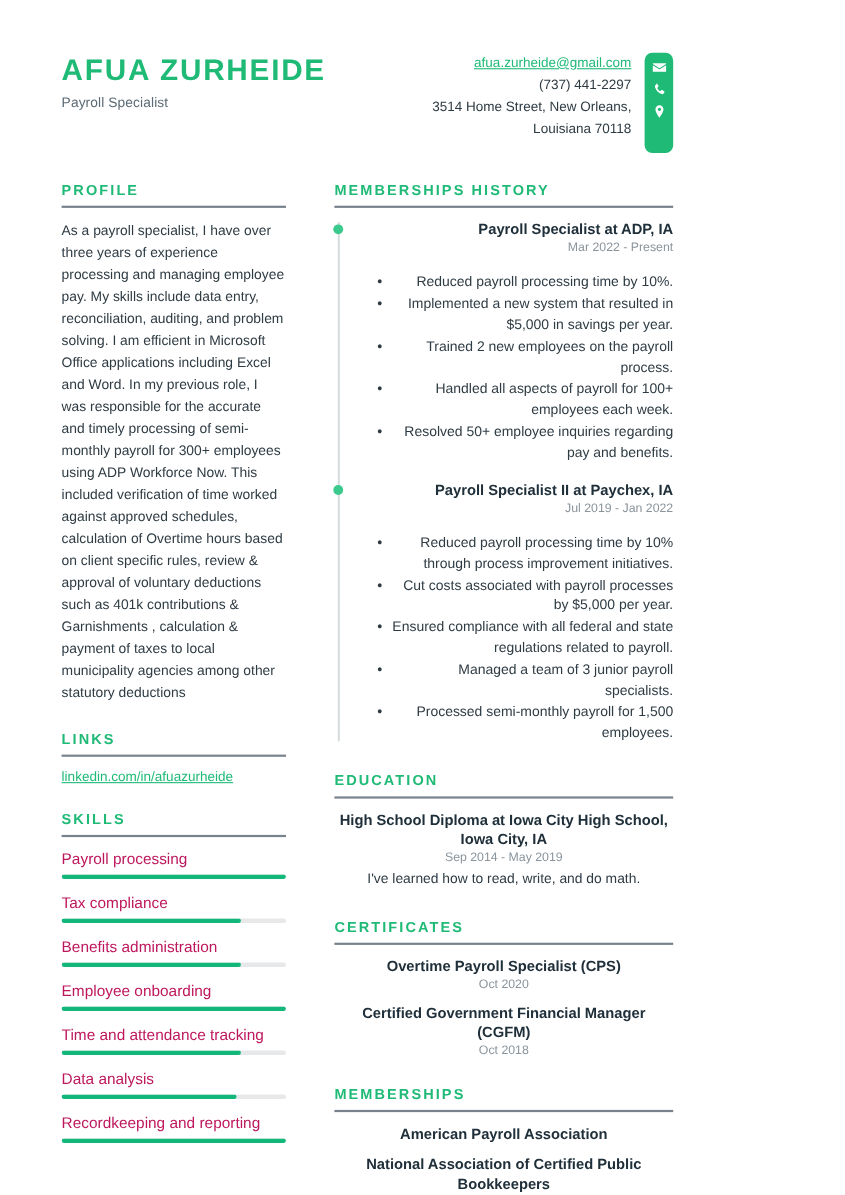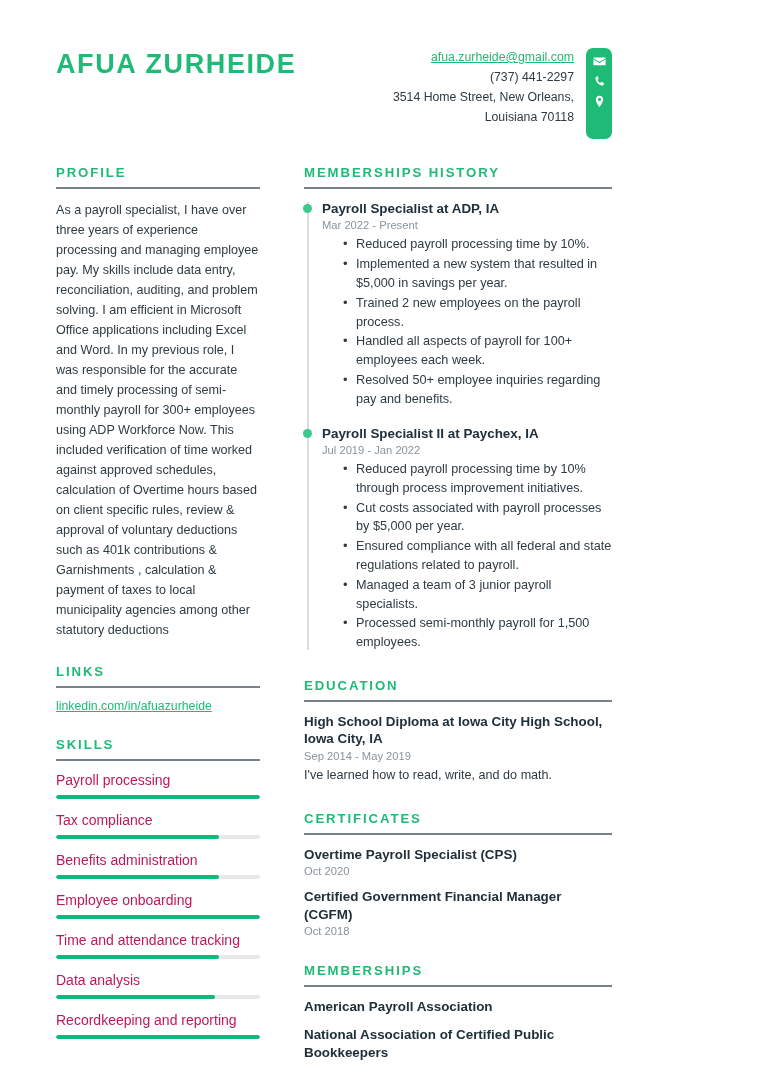--- a/index.html
+++ b/index.html
@@ -133,20 +133,21 @@
   .skill-fill {
     height: 4px;
     background: #11b87a;
     border-radius: 2px;
   }
 
   
   .timeline {
     position: relative;
     padding-left: 18px;
+    text-align: right;
   }
   .timeline::before {
     content: "";
     position: absolute;
     left: 3px;
     top: 2px;
     bottom: 2px;
     width: 1.6px;
     background: #d8dde0;
   }
@@ -173,53 +174,54 @@
     color: #8a949c;
     margin: 0 0 4px 0;
   }
   .entry-desc {
     font-size: 12.6px;
     line-height: 1.5;
     color: #2e3b43;
     margin: 0;
   }
   .bullets {
-    margin: 4px 0 0 0;
+    margin: 16px 0 0 0;
     padding-left: 34px;
     list-style: none;
   }
   .bullets li {
     font-size: 12.7px;
     line-height: 1.48;
     color: #2e3b43;
     position: relative;
     margin-bottom: 1px;
   }
   .bullets li::before {
     content: "•";
     position: absolute;
     left: -13px;
     top: -1px;
     font-size: 13px;
     color: #2e3b43;
   }
 
   
-  .simple-entry { margin-bottom: 11px; }
+  .simple-entry { margin-bottom: 11px; text-align: center; }
   .simple-entry:last-child { margin-bottom: 0; }
   .section-right { margin-bottom: 26px; }
 </style>
 </head>
 <body>
 
 <div class="page">
 
   <div class="header">
     <div class="header-left">
       <h1 class="full-name">AFUA ZURHEIDE</h1>
+      <p class="job-title">Payroll Specialist</p>
     </div>
 
     <div class="header-right">
       <div class="contact-lines">
         <a class="contact-email" href="#">afua.zurheide@gmail.com</a>
         <span class="contact-line">(737) 441-2297</span>
         <span class="contact-line">3514 Home Street, New Orleans,</span>
         <span class="contact-line">Louisiana 70118</span>
       </div>
       <div class="icon-bar">

